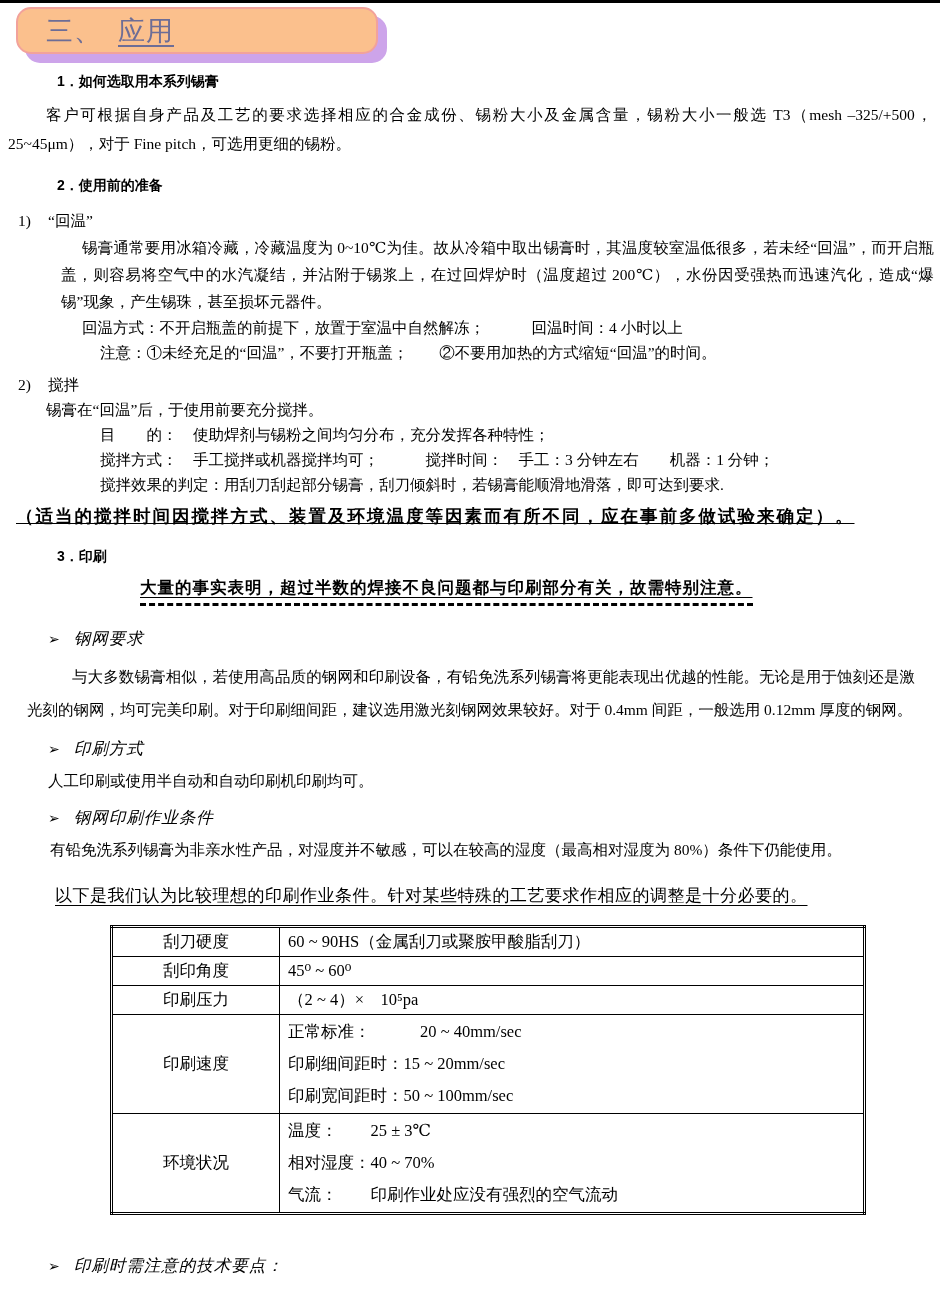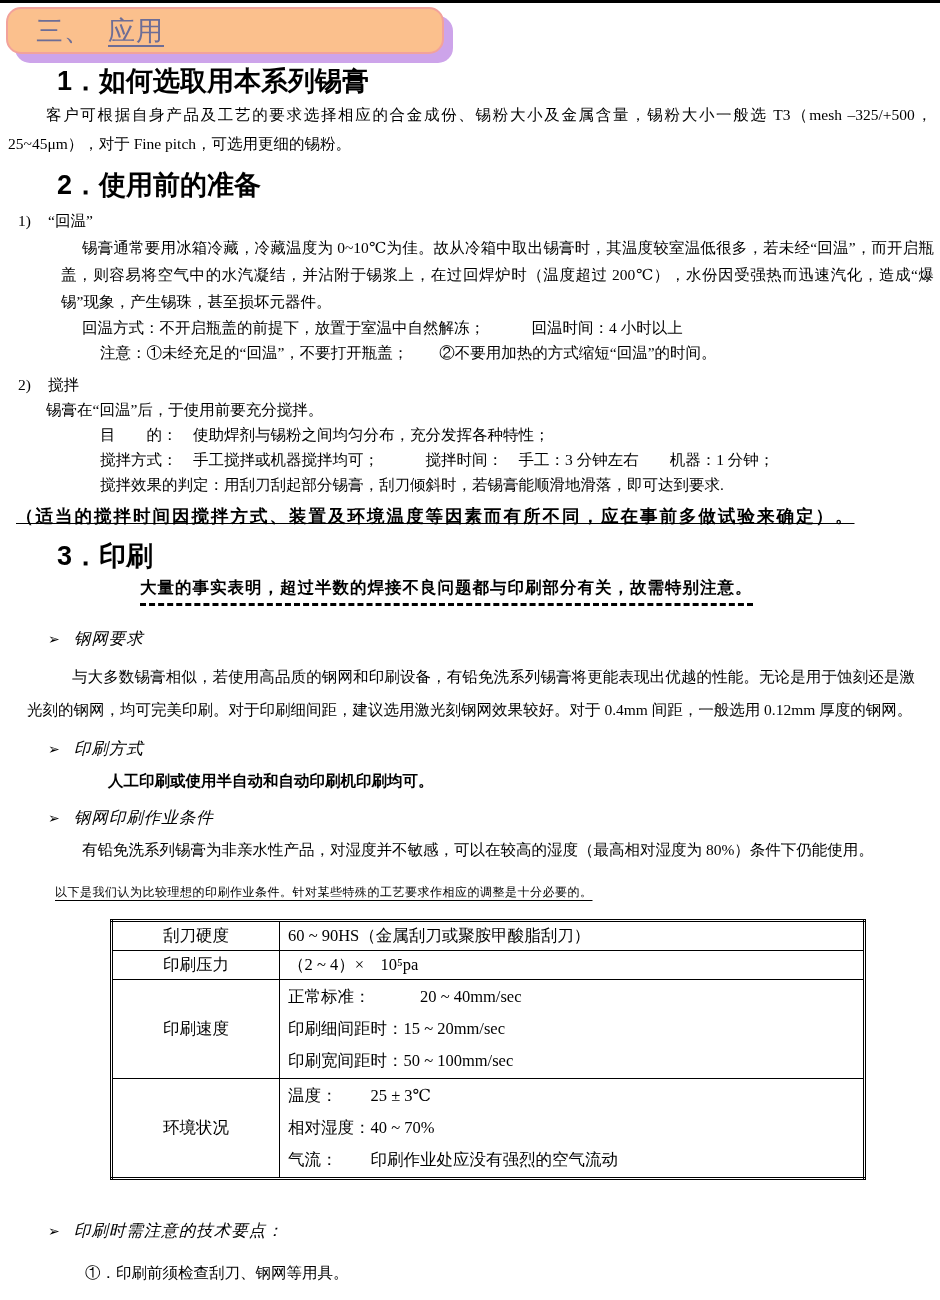--- a/index.html
+++ b/index.html
@@ -4,56 +4,56 @@
 <style>
   html,body{margin:0;padding:0;}
   body{
     width:940px;height:1300px;background:#fff;color:#000;
     font-family:"Liberation Serif","DejaVu Serif",serif;
     font-size:15.5px;position:relative;overflow:hidden;
   }
   .topline{position:absolute;top:0;left:0;width:940px;height:3px;background:#000;}
 
   
-  .banner{position:relative;width:438px;height:47px;margin:7px 0 0 6px;}
+  .banner{position:relative;width:362px;height:47px;margin:7px 0 0 16px;}
   .banner-shadow{position:absolute;left:9px;top:9px;width:100%;height:100%;
     background:var(--banner_shadow,#cda4ea);border-radius:15px;}
   .banner-box{position:absolute;left:0;top:0;width:100%;height:100%;box-sizing:border-box;
     background:var(--banner_bg,#fbc08d);border:2px solid var(--banner_border,#f2a29b);
     border-radius:15px;display:flex;align-items:center;padding-left:28px;}
   .banner-box .t{font-size:27px;color:var(--banner_text,#6d6d96);letter-spacing:1px;}
   .banner-box .t .ul{text-decoration:underline;text-underline-offset:5px;margin-left:16px;}
 
   .h-num{font-family:"Liberation Sans","DejaVu Sans",sans-serif;font-weight:bold;
-    font-size:27px;margin:14px 0 0 57px;line-height:26px;}
+    font-size:14px;margin:14px 0 0 57px;line-height:26px;}
 
   .para1{margin:6px 8px 0 8px;line-height:29px;text-align:justify;text-indent:38px;}
 
   .li-row{margin:11px 0 0 18px;line-height:23px;}
   .li-row .no{display:inline-block;width:30px;}
   .blockpara{margin:2px 6px 0 61px;line-height:27px;text-align:justify;text-indent:21px;}
   .line-l82{margin:1px 0 0 82px;line-height:24px;}
   .line-l100{margin:1px 0 0 100px;line-height:24px;}
   .line-l46{margin:2px 0 0 46px;line-height:24px;}
   .note-bold{font-family:"Liberation Sans","DejaVu Sans",sans-serif;font-weight:bold;
     font-size:17.5px;letter-spacing:2px;margin:6px 0 0 16px;line-height:26px;text-decoration:underline;}
 
   .statement-wrap{margin:8px 0 0 140px;}
   .statement{font-weight:bold;font-size:16.5px;letter-spacing:1px;display:inline-block;
-    text-underline-offset:4px;
+    text-decoration:underline;text-underline-offset:4px;
     border-bottom:3px dashed #000;padding-bottom:4px;}
 
   .bullet{margin:22px 0 0 48px;line-height:22px;display:flex;align-items:baseline;}
   .bullet .arr{font-family:"DejaVu Sans",sans-serif;font-size:14px;margin-right:14px;}
   .bullet .bt{font-style:italic;font-weight:normal;font-size:16.5px;letter-spacing:1px;}
   .bpara{margin:10px 25px 0 27px;line-height:33px;text-align:justify;text-indent:45px;}
-  .bline{margin:9px 0 0 108px;line-height:24px;font-weight:bold;}
-  .bline-wide{margin:9px 2px 0 82px;line-height:24px;}
+  .bline{margin:9px 0 0 48px;line-height:24px;}
+  .bline-wide{margin:9px 2px 0 50px;line-height:24px;}
 
-  .ideal{margin:22px 0 0 55px;font-size:12px;text-decoration:underline;text-underline-offset:4px;letter-spacing:0.5px;}
+  .ideal{margin:22px 0 0 55px;font-size:17px;text-decoration:underline;text-underline-offset:4px;letter-spacing:0.5px;}
 
   table.cond{border-collapse:collapse;margin:18px 0 0 110px;width:756px;
     border:3px double #000;font-size:16.5px;}
   table.cond td{border:1px solid #000;padding:1px 8px;vertical-align:middle;}
   table.cond td.lab{width:150px;text-align:center;}
   table.cond .single{line-height:26px;}
   table.cond .ml{line-height:32px;}
 
   .tips-bullet{margin:40px 0 0 48px;}
   .item-circ{margin:19px 0 0 85px;line-height:24px;}
@@ -116,20 +116,24 @@
 
 <div class="ideal">以下是我们认为比较理想的印刷作业条件。针对某些特殊的工艺要求作相应的调整是十分必要的。</div>
 
 <table class="cond">
   <tbody>
       <tr>
     <td class="lab single">刮刀硬度</td>
     <td class="single">60 ~ 90HS（金属刮刀或聚胺甲酸脂刮刀）</td>
   </tr>
   <tr>
+    <td class="lab single">刮印角度</td>
+    <td class="single">45⁰ ~ 60⁰</td>
+  </tr>
+  <tr>
     <td class="lab single">印刷压力</td>
     <td class="single">（2 ~ 4）×　10⁵pa</td>
   </tr>
   <tr>
     <td class="lab">印刷速度</td>
     <td>
       <div class="ml">正常标准：　　　20 ~ 40mm/sec</div>
       <div class="ml">印刷细间距时：15 ~ 20mm/sec</div>
       <div class="ml">印刷宽间距时：50 ~ 100mm/sec</div>
     </td>

